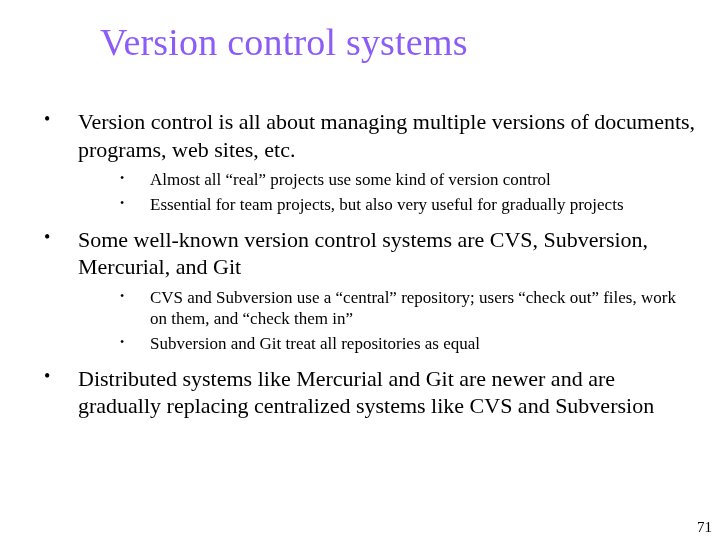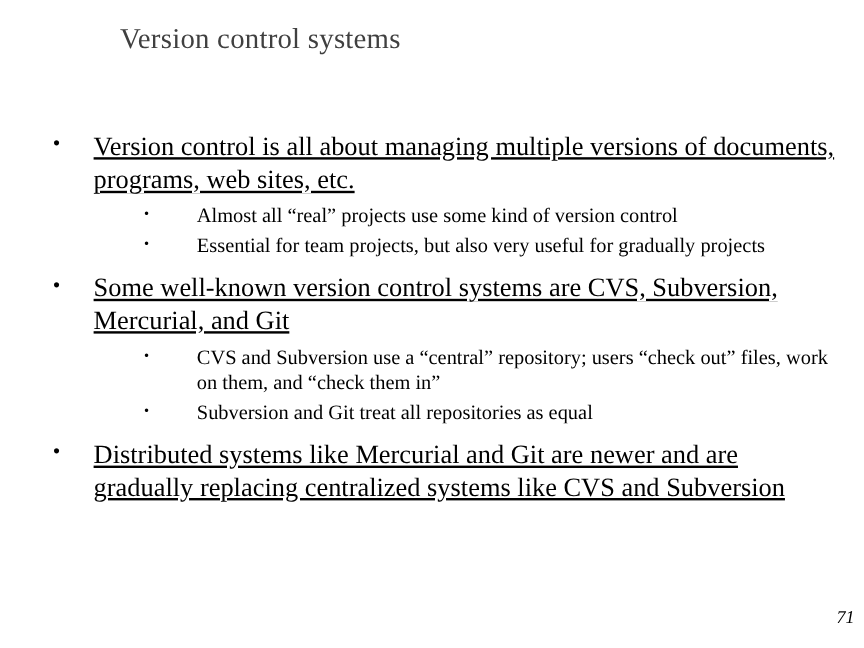--- a/index.html
+++ b/index.html
@@ -15,22 +15,22 @@
   .slide {
     position: relative;
     width: 720px;
     height: 540px;
     box-sizing: border-box;
   }
   .title {
     position: absolute;
     top: 20px;
     left: 100px;
-    font-size: 24px;
-    color: #404040;
+    font-size: 38px;
+    color: #8b5cf6;
     font-weight: 400;
     letter-spacing: 0.2px;
   }
   .body {
     position: absolute;
     top: 108px;
     left: 40px;
     right: 20px;
   }
   .lvl1 {
@@ -41,21 +41,20 @@
   }
   .lvl1 .bullet {
     width: 34px;
     flex: 0 0 34px;
     text-align: left;
     padding-left: 4px;
     font-size: 18px;
   }
   .lvl1 .text {
     flex: 1;
-    text-decoration: underline;
   }
   .subgroup {
     margin-left: 74px;
     margin-top: 4px;
     margin-bottom: 10px;
   }
   .lvl2 {
     display: flex;
     font-size: 17px;
     line-height: 1.28;
@@ -65,29 +64,27 @@
     width: 30px;
     flex: 0 0 30px;
     text-align: left;
     padding-left: 6px;
     font-size: 12px;
     padding-top: 2px;
   }
   .lvl2 .text {
     flex: 1;
     padding-right: 6px;
-    margin-left: 14px;
   }
   .page-num {
     position: absolute;
-    bottom: 16px;
+    bottom: 4px;
     right: 8px;
     font-size: 15px;
     color: #000;
-    font-style: italic;
   }
 </style>
 </head>
 <body>
 
 <div class="slide">
 
   <div class="title">Version control systems</div>
 
   <div class="body">

